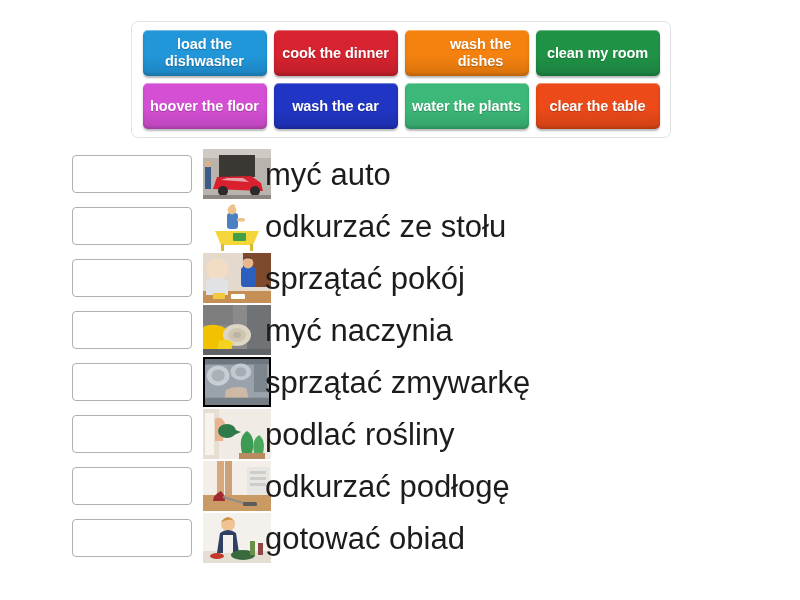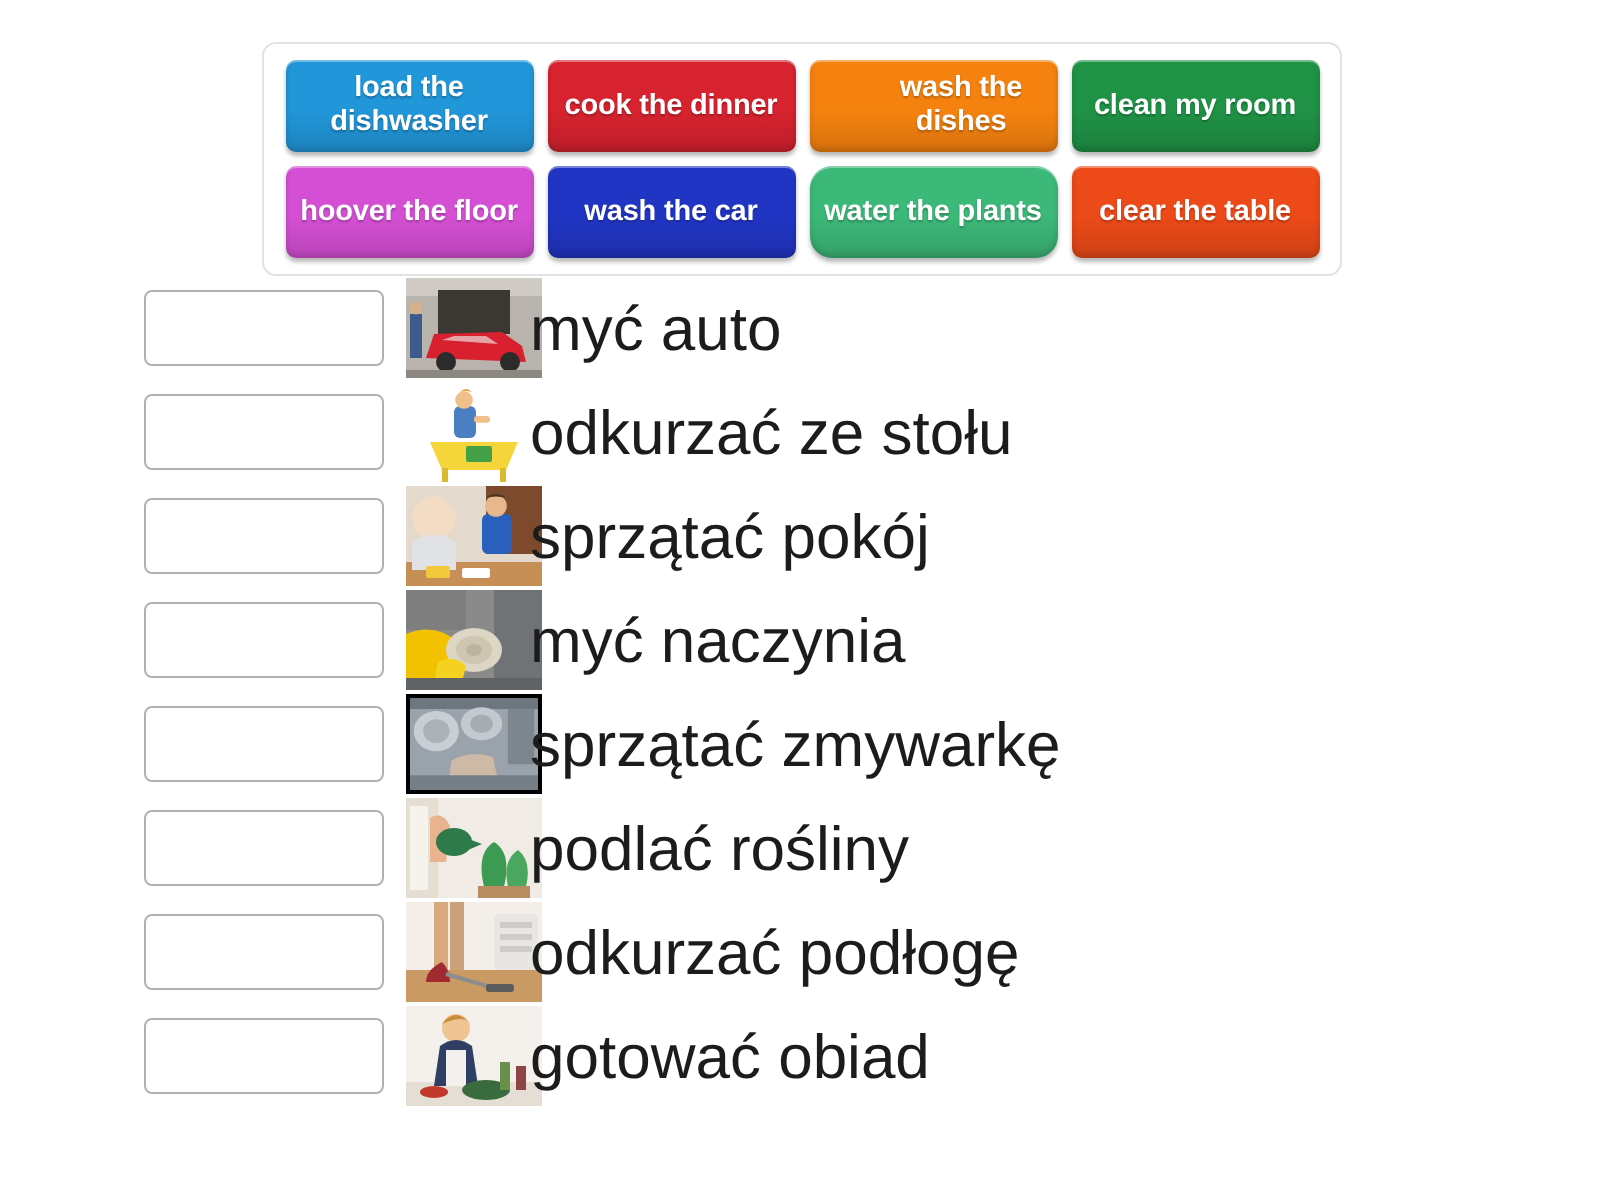--- a/index.html
+++ b/index.html
@@ -53,21 +53,21 @@
     box-shadow: 0 2px 2px rgba(0,0,0,0.28),
                 inset 0 1px 0 rgba(255,255,255,0.38),
                 inset 0 -2px 3px rgba(0,0,0,0.14);
     text-shadow: 0 1px 1px rgba(0,0,0,0.25);
   }
 
   
   #answer-list {
     position: absolute;
     left: 0;
-    top: 145px;
+    top: 155px;
     width: 688px;
   }
   .answer-row {
     display: flex;
     align-items: center;
     height: 38px;
     margin-bottom: 14px;
   }
   .drop-box {
     margin-left: 72px;
@@ -115,21 +115,21 @@
   </div>
   <div class="tile" style="background: linear-gradient(rgb(31, 146, 70) 0%, rgb(31, 146, 70) 55%, rgba(0, 0, 0, 0.12) 100%), rgb(31, 146, 70);">
     <span>clean my room</span>
   </div>
   <div class="tile" style="background: linear-gradient(rgb(212, 79, 212) 0%, rgb(212, 79, 212) 55%, rgba(0, 0, 0, 0.12) 100%), rgb(212, 79, 212);">
     <span>hoover the floor</span>
   </div>
   <div class="tile" style="background: linear-gradient(rgb(33, 53, 196) 0%, rgb(33, 53, 196) 55%, rgba(0, 0, 0, 0.12) 100%), rgb(33, 53, 196);">
     <span>wash the car</span>
   </div>
-  <div class="tile" style="background: linear-gradient(rgb(60, 184, 120) 0%, rgb(60, 184, 120) 55%, rgba(0, 0, 0, 0.12) 100%), rgb(60, 184, 120); border-radius: 11px;">
+  <div class="tile" style="background: linear-gradient(rgb(60, 184, 120) 0%, rgb(60, 184, 120) 55%, rgba(0, 0, 0, 0.12) 100%), rgb(60, 184, 120);">
     <span>water the plants</span>
   </div>
   <div class="tile" style="background: linear-gradient(rgb(236, 74, 24) 0%, rgb(236, 74, 24) 55%, rgba(0, 0, 0, 0.12) 100%), rgb(236, 74, 24);">
     <span>clear the table</span>
   </div>
 </div>
 
 <div id="answer-list">
 
   <div class="answer-row">

